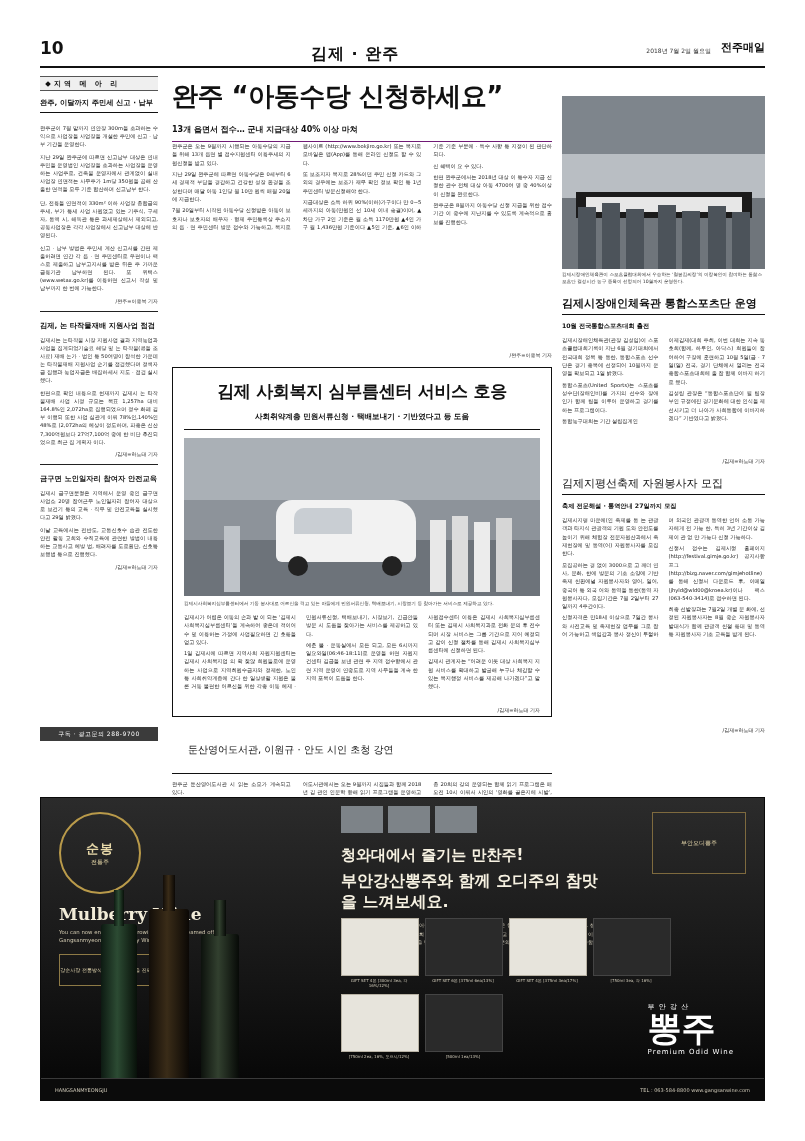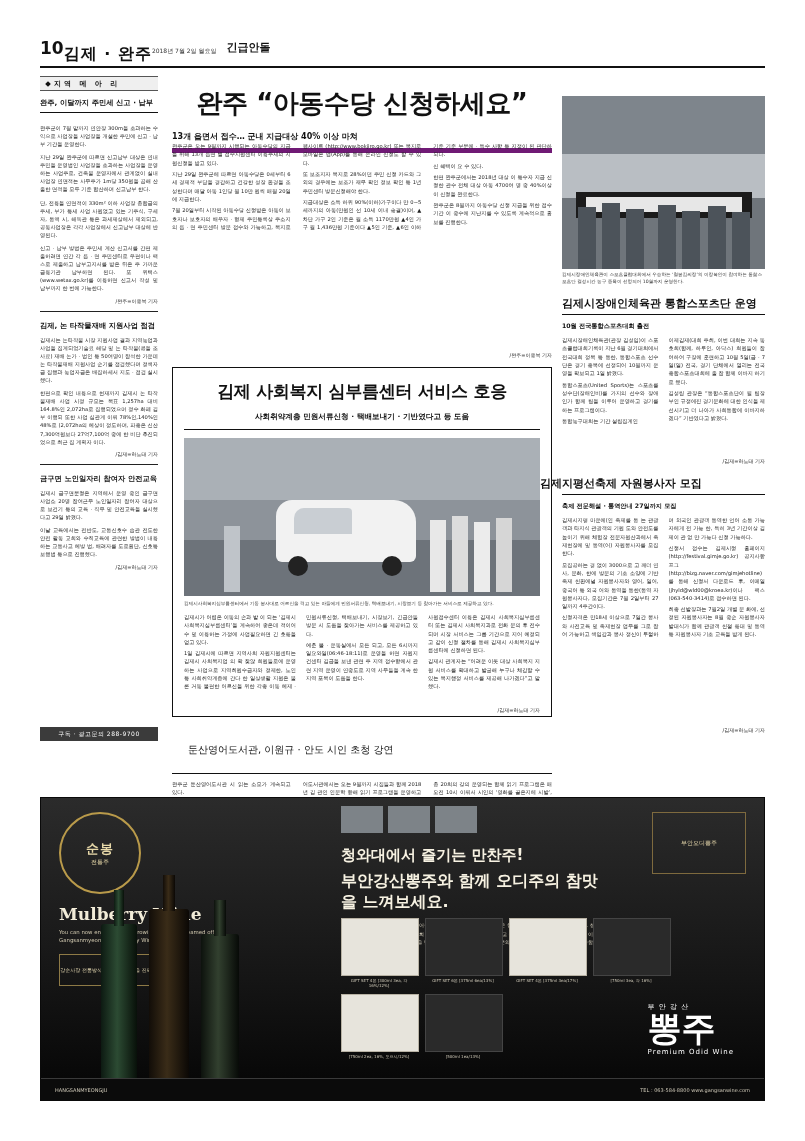--- a/index.html
+++ b/index.html
@@ -4,21 +4,21 @@
 <style>
   html,body{margin:0;padding:0;background:#d8d8d8;}
   body{font-family:"DejaVu Sans","Liberation Sans",sans-serif;}
   .page{
     width:805px;height:1141px;background:#ffffff;position:relative;overflow:hidden;
     box-sizing:border-box;
   }
   
   .masthead{
     position:absolute;left:40px;top:40px;width:725px;height:26px;
-    border-bottom:2px solid #111;display:flex;align-items:flex-start;
+    border-bottom:2px solid #111;display:flex;align-items:flex-start;justify-content:space-between;gap:12px;
   }
   .page-num{font-size:17px;font-weight:bold;color:#111;line-height:1;}
   .mh-center{font-size:16px;font-weight:bold;color:#111;letter-spacing:1px;margin-top:4px;}
   .mh-right{display:flex;align-items:flex-start;gap:10px;}
   .mh-date{font-size:6px;color:#333;margin-top:7px;}
   .mh-paper{font-size:11px;font-weight:bold;color:#111;}
 
   
   .kt{font-size:5.2px;line-height:1.55;color:#222;text-align:justify;}
   .rule{background:#111;height:1px;width:100%;}
@@ -37,25 +37,24 @@
   .thin-rule{border-top:1px solid #222;margin:7px 0 6px 0;}
 
   .subs-box{
     position:absolute;left:40px;top:727px;width:118px;height:14px;background:#3b3b3b;color:#fff;
     display:flex;align-items:center;justify-content:center;font-size:6px;letter-spacing:.5px;
   }
 
   
   .main-head{position:absolute;left:172px;top:82px;width:380px;}
   .main-head h1{
-    margin:7px;font-size:26px;font-weight:bold;color:#111;letter-spacing:-0.5px;line-height:1.1;
-    text-align:center;
+    margin:0;font-size:26px;font-weight:bold;color:#111;letter-spacing:-0.5px;line-height:1.1;
   }
   .main-sub{
-    margin-top:13px;font-size:8px;font-weight:bold;color:#111;border-bottom:5px solid #701a75;
+    margin-top:13px;font-size:8px;font-weight:bold;color:#111;border-bottom:1px solid #701a75;
     padding-bottom:6px;
   }
   .body-3col{
     position:absolute;left:172px;top:142px;width:380px;height:210px;
     column-count:3;column-gap:12px;
   }
   .body-3col p{margin:0 0 3px 0;font-size:5.2px;line-height:1.6;color:#222;text-align:justify;}
   .head-byline{position:absolute;left:172px;top:352px;width:380px;font-size:5px;text-align:right;color:#222;}
 
   
@@ -63,21 +62,21 @@
     position:absolute;left:562px;top:96px;width:203px;height:173px;background:#9aa0a6;overflow:hidden;
   }
   .cap-tr{position:absolute;left:562px;top:272px;width:203px;font-size:4.6px;line-height:1.5;color:#333;}
   .rt-title1{position:absolute;left:562px;top:296px;width:203px;font-size:11px;font-weight:bold;color:#111;}
   .rt-rule1{position:absolute;left:562px;top:314px;width:203px;border-top:1px solid #111;}
   .rt-sub1{position:absolute;left:562px;top:322px;width:203px;font-size:6.2px;font-weight:bold;color:#111;}
   .rt-body1{position:absolute;left:562px;top:336px;width:203px;height:118px;column-count:2;column-gap:10px;}
   .rt-body1 p{margin:0 0 3px 0;font-size:5.2px;line-height:1.6;color:#222;text-align:justify;}
   .rt-by1{position:absolute;left:562px;top:458px;width:203px;font-size:5px;text-align:right;color:#222;}
 
-  .rt-title2{position:absolute;left:540px;top:476px;width:203px;font-size:11px;font-weight:bold;color:#111;}
+  .rt-title2{position:absolute;left:562px;top:476px;width:203px;font-size:11px;font-weight:normal;color:#111;}
   .rt-rule2{position:absolute;left:562px;top:494px;width:203px;border-top:1px solid #111;}
   .rt-sub2{position:absolute;left:562px;top:502px;width:203px;font-size:6.2px;font-weight:bold;color:#111;}
   .rt-body2{position:absolute;left:562px;top:516px;width:203px;height:205px;column-count:2;column-gap:10px;}
   .rt-body2 p{margin:0 0 3px 0;font-size:5.2px;line-height:1.6;color:#222;text-align:justify;}
   .rt-by2{position:absolute;left:562px;top:727px;width:203px;font-size:5px;text-align:right;color:#222;}
 
   
   .feature{
     position:absolute;left:172px;top:367px;width:380px;height:350px;border:1px solid #111;box-sizing:border-box;
     padding:10px 11px;
@@ -152,21 +151,21 @@
 </head>
 <body>
 
 <div class="page">
 
   <div class="masthead">
     <div class="page-num">10</div>
     <div class="mh-center">김제 · 완주</div>
     <div class="mh-right">
       <div class="mh-date">2018년 7월 2일 월요일</div>
-      <div class="mh-paper">긴급안돌</div>
+      <div class="mh-paper">전주매일</div>
     </div>
   </div>
 
   <div class="col-left">
     <div class="tag-box">
       <span class="dot"></span>
       <span class="tg">지역 메 아 리</span>
     </div>
 
     <div class="lead-title">완주, 이달까지 주민세 신고 · 납부</div>

